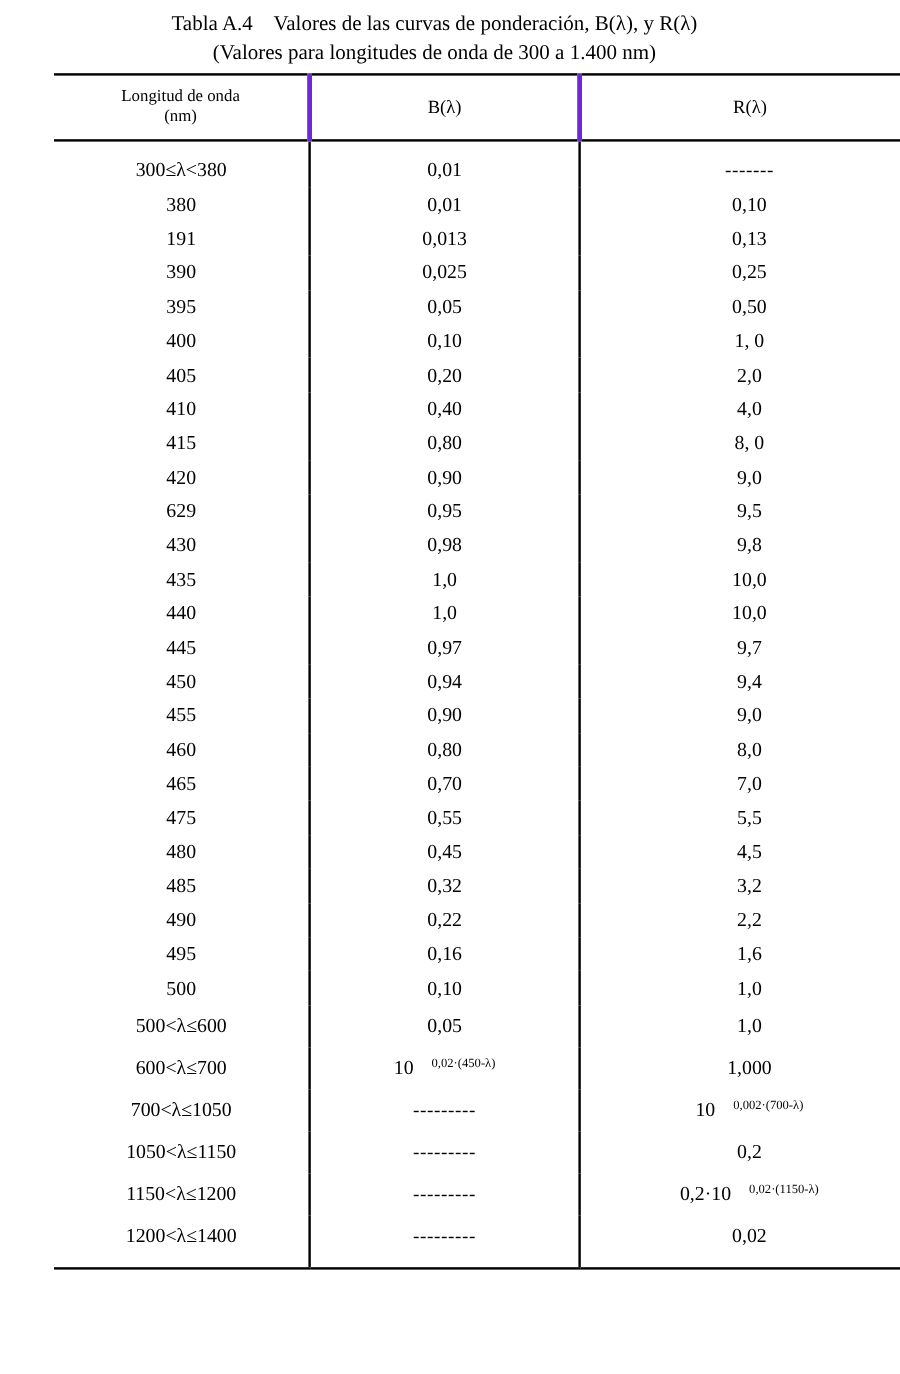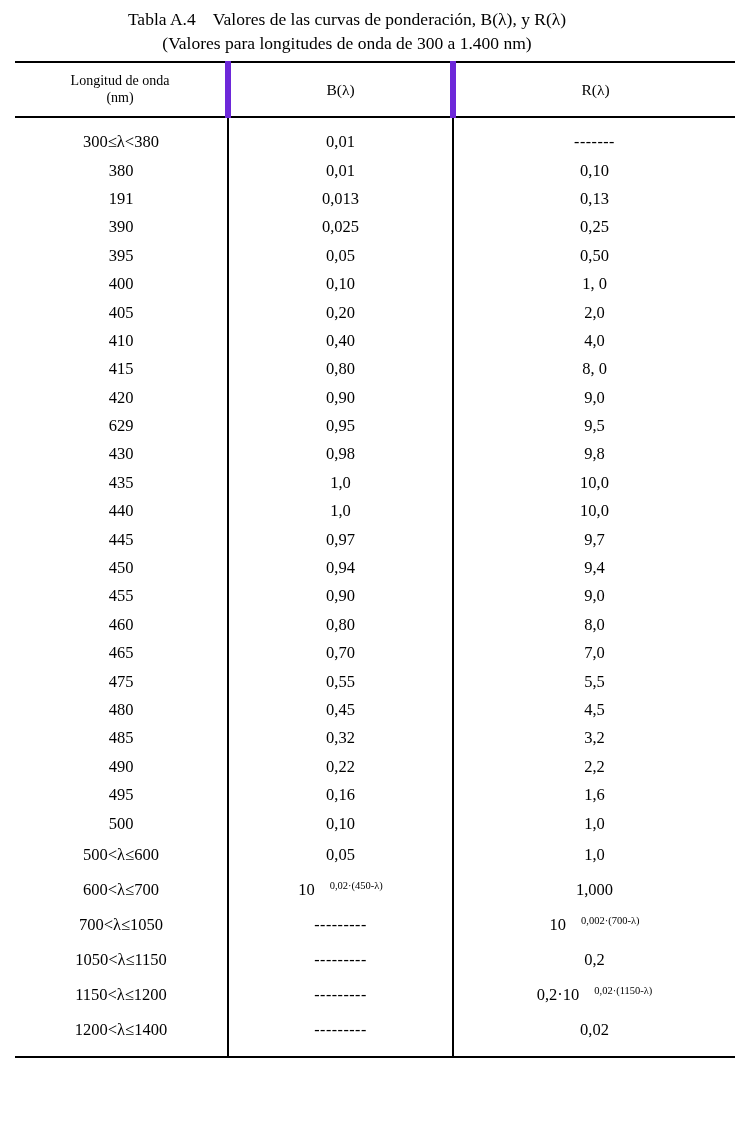--- a/index.html
+++ b/index.html
@@ -13,20 +13,21 @@
     font-family: "Liberation Serif", "DejaVu Serif", serif;
     color: #000000;
     overflow: hidden;
   }
 
   .page {
     position: relative;
     width: 694px;
     height: 1145px;
     box-sizing: border-box;
+    padding-left: 30px;
   }
 
   
   .caption {
     text-align: center;
     padding-top: 7px;
   }
   .caption-line {
     font-size: 17.5px;
     line-height: 24px;
@@ -56,21 +57,21 @@
     border-top: 2.5px solid #000;
     border-bottom: 2px solid #000;
     font-weight: normal;
     font-size: 14px;
     line-height: 17px;
     padding: 9px 0 10px 0;
     text-align: center;
     vertical-align: middle;
   }
   thead th.col-b, thead th.col-r {
-    border-left: 6px solid #6d28d9;
+    border-left: 4px solid #6d28d9;
     font-size: 15.5px;
     margin-top: 47px;
   }
   thead th .hdr-sub {
     display: block;
   }
 
   tbody td {
     text-align: center;
     vertical-align: middle;

